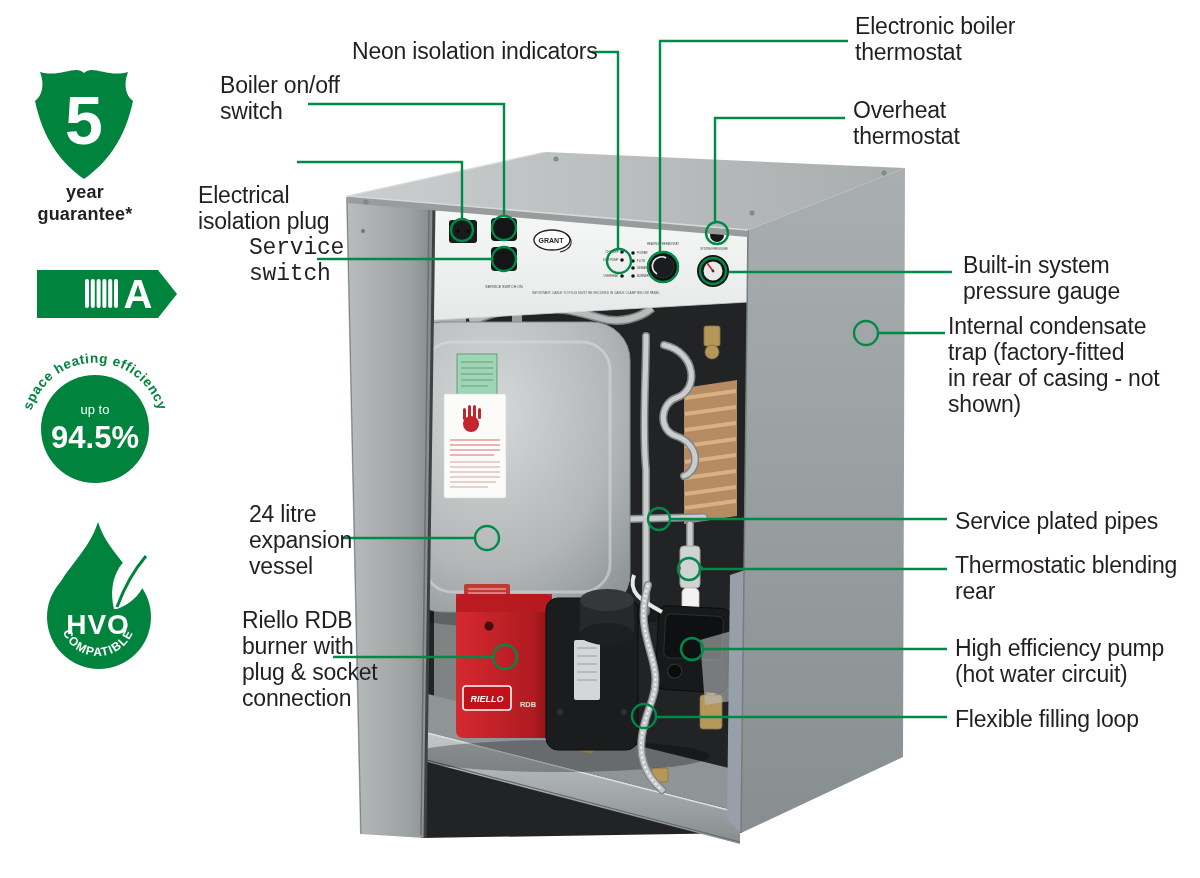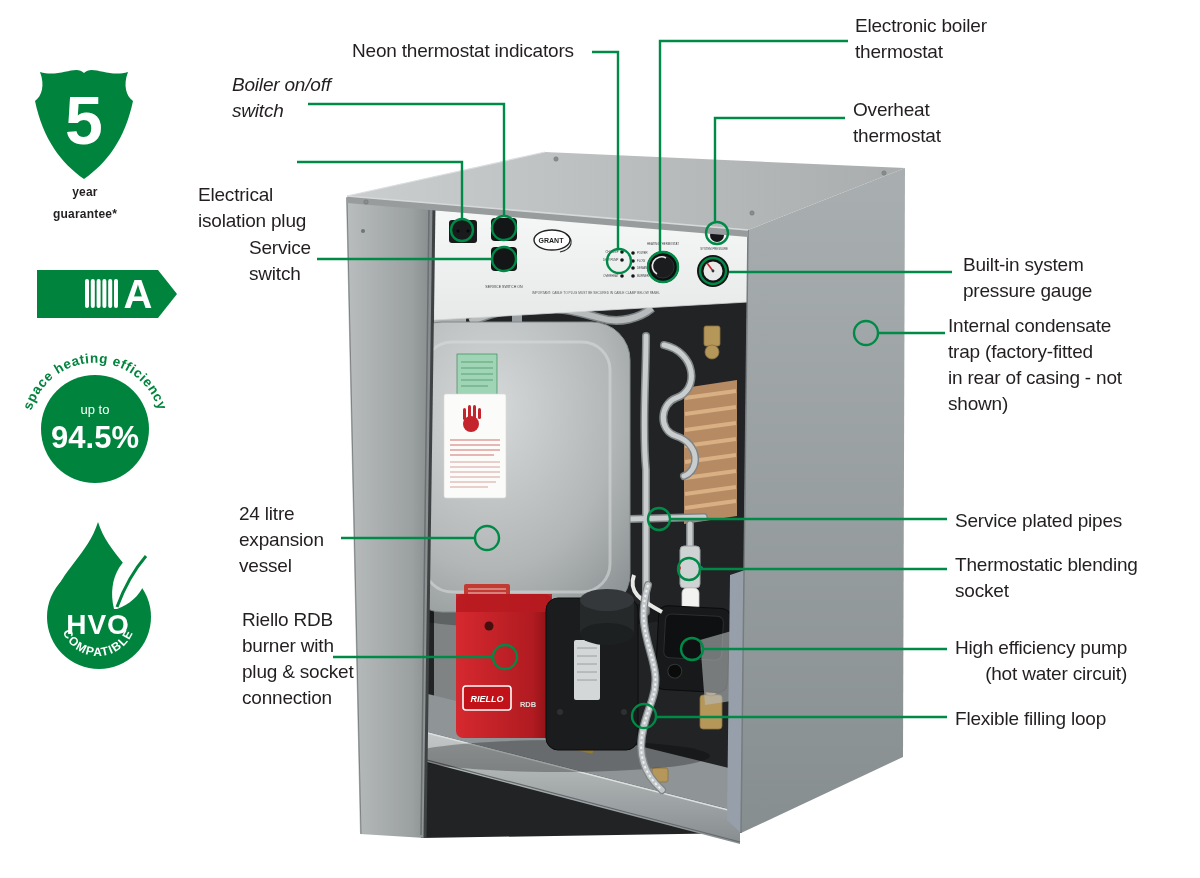--- a/index.html
+++ b/index.html
@@ -3,26 +3,26 @@
 <meta charset="utf-8">
 <style>
   html,body{margin:0;padding:0;background:#ffffff;}
   .stage{
     position:relative;width:1200px;height:878px;background:#ffffff;overflow:hidden;
     font-family:"Liberation Sans", sans-serif;
   }
   .stage svg.scene{position:absolute;left:0;top:0;}
   .callout-label{
     position:absolute;
-    font-size:19px;line-height:26px;letter-spacing:-0.2px;
+    font-size:23px;line-height:26px;letter-spacing:-0.2px;
     color:#231F20;white-space:pre-line;
   }
   .badge-caption{
     position:absolute;left:14px;top:181px;width:142px;
-    text-align:center;font-size:12px;line-height:22px;font-weight:600;
+    text-align:center;font-size:18px;line-height:22px;font-weight:600;
     color:#231F20;white-space:pre-line;letter-spacing:0.2px;
   }
 </style>
 </head>
 <body>
 
 <div class="stage">
 
   <svg class="scene" width="1200" height="878" viewBox="0 0 1200 878">
     <defs>
@@ -361,46 +361,46 @@
       <circle cx="866" cy="333" r="12"></circle>
       <circle cx="487" cy="538" r="12"></circle>
       <circle cx="505" cy="657" r="12"></circle>
       <circle cx="659" cy="519" r="11"></circle>
       <circle cx="689" cy="569" r="11"></circle>
       <circle cx="692" cy="649" r="11"></circle>
       <circle cx="644" cy="716" r="12"></circle>
     </g>
   </svg>
 
-  <div class="callout-label" style="left:352px;top:38px;">Neon thermostat indicators</div>
+  <div class="callout-label" style="left:352px;top:38px;">Neon isolation indicators</div>
   <div class="callout-label" style="left:855px;top:13px;">Electronic boiler
 thermostat</div>
   <div class="callout-label" style="left:853px;top:97px;">Overheat
 thermostat</div>
-  <div class="callout-label" style="left:232px;top:72px;font-style:italic;">Boiler on/off
+  <div class="callout-label" style="left:220px;top:72px;">Boiler on/off
 switch</div>
   <div class="callout-label" style="left:198px;top:144px;margin-top:38px;">Electrical
 isolation plug</div>
-  <div class="callout-label" style="left:249px;top:235px;">Service
+  <div class="callout-label" style="left:249px;top:235px;font-family:Liberation Mono, monospace;">Service
 switch</div>
   <div class="callout-label" style="left:963px;top:252px;">Built-in system
 pressure gauge</div>
   <div class="callout-label" style="left:948px;top:313px;">Internal condensate
 trap (factory-fitted
 in rear of casing - not
 shown)</div>
-  <div class="callout-label" style="left:239px;top:501px;">24 litre
+  <div class="callout-label" style="left:249px;top:501px;">24 litre
 expansion
 vessel</div>
   <div class="callout-label" style="left:214px;top:607px;margin-left:28px;">Riello RDB
 burner with
 plug &amp; socket
 connection</div>
   <div class="callout-label" style="left:955px;top:508px;">Service plated pipes</div>
   <div class="callout-label" style="left:955px;top:552px;">Thermostatic blending
-socket</div>
-  <div class="callout-label" style="left:955px;top:635px;text-align:right;">High efficiency pump
+rear</div>
+  <div class="callout-label" style="left:955px;top:635px;">High efficiency pump
 (hot water circuit)</div>
   <div class="callout-label" style="left:955px;top:706px;text-align:center;">Flexible filling loop</div>
 
   <div class="badge-caption">year
 guarantee*</div>
 </div>
 
 </body></html>

